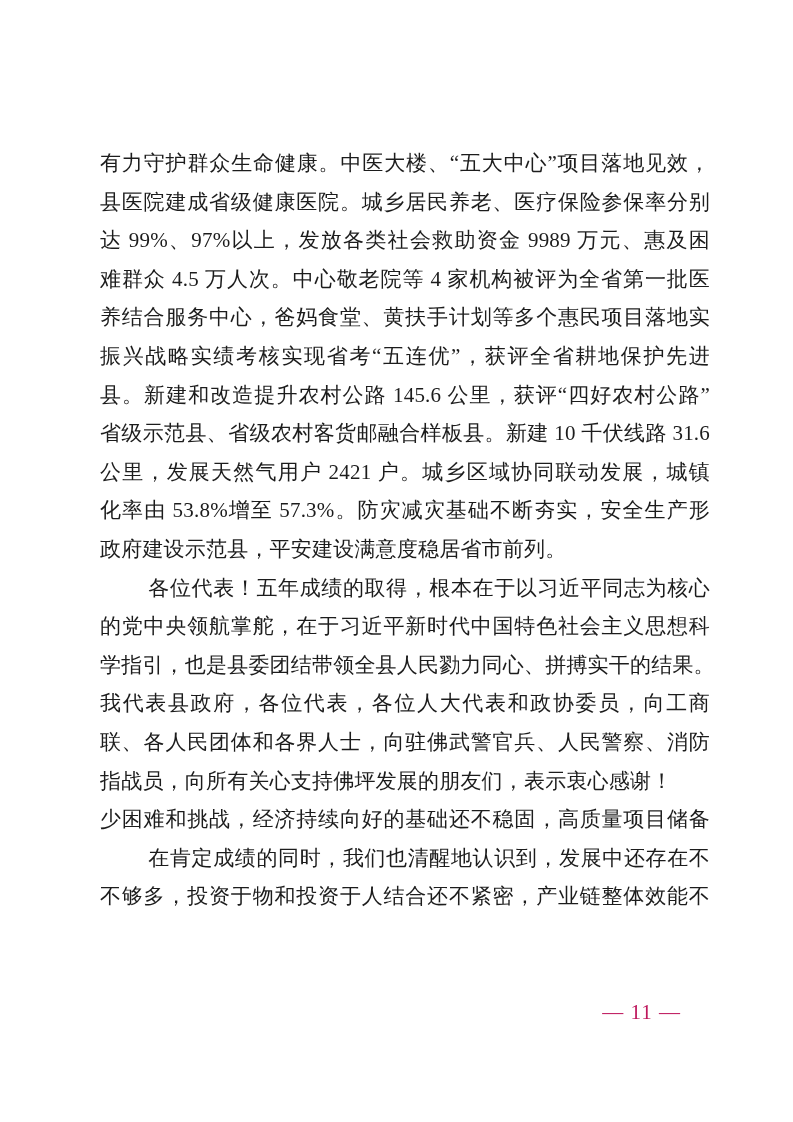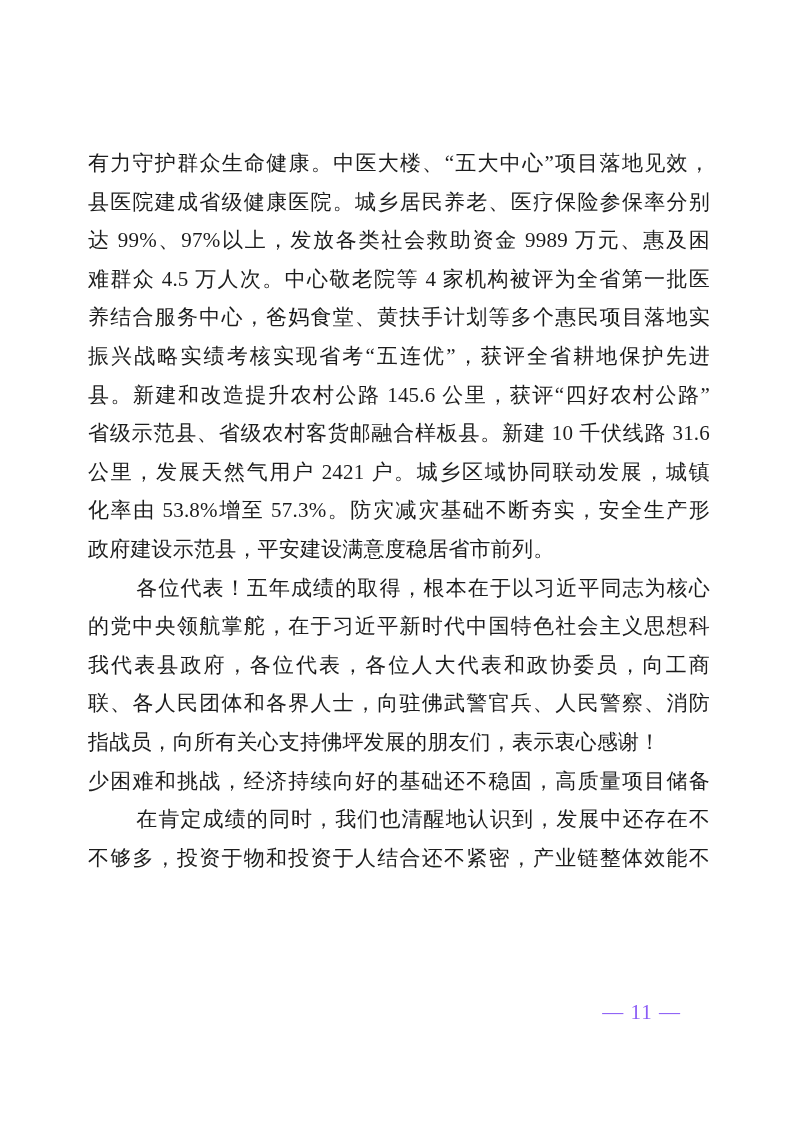--- a/index.html
+++ b/index.html
@@ -22,55 +22,57 @@
     top: 144px;
     width: 622px;
     font-size: 21px;
     line-height: 38.6px;
     letter-spacing: 0.2px;
   }
   .line {
     text-align: justify;
     text-align-last: justify;
     white-space: nowrap;
+    margin-left: 12px;
   }
   .line.short-last {
     text-align-last: left;
     white-space: normal;
   }
   .line.indent {
     text-indent: 2.3em;
   }
   .page-number {
     position: absolute;
     top: 1000px;
     right: 112px;
     font-size: 21px;
     letter-spacing: 1px;
-    color: #8b5cf6;
+    color: #be185d;
   }
 </style>
 </head>
 <body>
 
 <div class="page">
   <div class="text-block">
       <div class="line">有力守护群众生命健康。中医大楼、“五大中心”项目落地见效，</div>
       <div class="line">县医院建成省级健康医院。城乡居民养老、医疗保险参保率分别</div>
       <div class="line">达 99%、97%以上，发放各类社会救助资金 9989 万元、惠及困</div>
       <div class="line">难群众 4.5 万人次。中心敬老院等 4 家机构被评为全省第一批医</div>
       <div class="line">养结合服务中心，爸妈食堂、黄扶手计划等多个惠民项目落地实</div>
       <div class="line">振兴战略实绩考核实现省考“五连优”，获评全省耕地保护先进</div>
       <div class="line">县。新建和改造提升农村公路 145.6 公里，获评“四好农村公路”</div>
       <div class="line">省级示范县、省级农村客货邮融合样板县。新建 10 千伏线路 31.6</div>
       <div class="line">公里，发展天然气用户 2421 户。城乡区域协同联动发展，城镇</div>
       <div class="line">化率由 53.8%增至 57.3%。防灾减灾基础不断夯实，安全生产形</div>
       <div class="line short-last">政府建设示范县，平安建设满意度稳居省市前列。</div>
       <div class="line indent">各位代表！五年成绩的取得，根本在于以习近平同志为核心</div>
       <div class="line">的党中央领航掌舵，在于习近平新时代中国特色社会主义思想科</div>
+      <div class="line">学指引，也是县委团结带领全县人民勠力同心、拼搏实干的结果。</div>
       <div class="line">我代表县政府，各位代表，各位人大代表和政协委员，向工商</div>
       <div class="line">联、各人民团体和各界人士，向驻佛武警官兵、人民警察、消防</div>
       <div class="line short-last">指战员，向所有关心支持佛坪发展的朋友们，表示衷心感谢！</div>
       <div class="line">少困难和挑战，经济持续向好的基础还不稳固，高质量项目储备</div>
       <div class="line indent">在肯定成绩的同时，我们也清醒地认识到，发展中还存在不</div>
       <div class="line">不够多，投资于物和投资于人结合还不紧密，产业链整体效能不</div>
     </div>
   <div class="page-number">— 11 —</div>
 </div>
 

